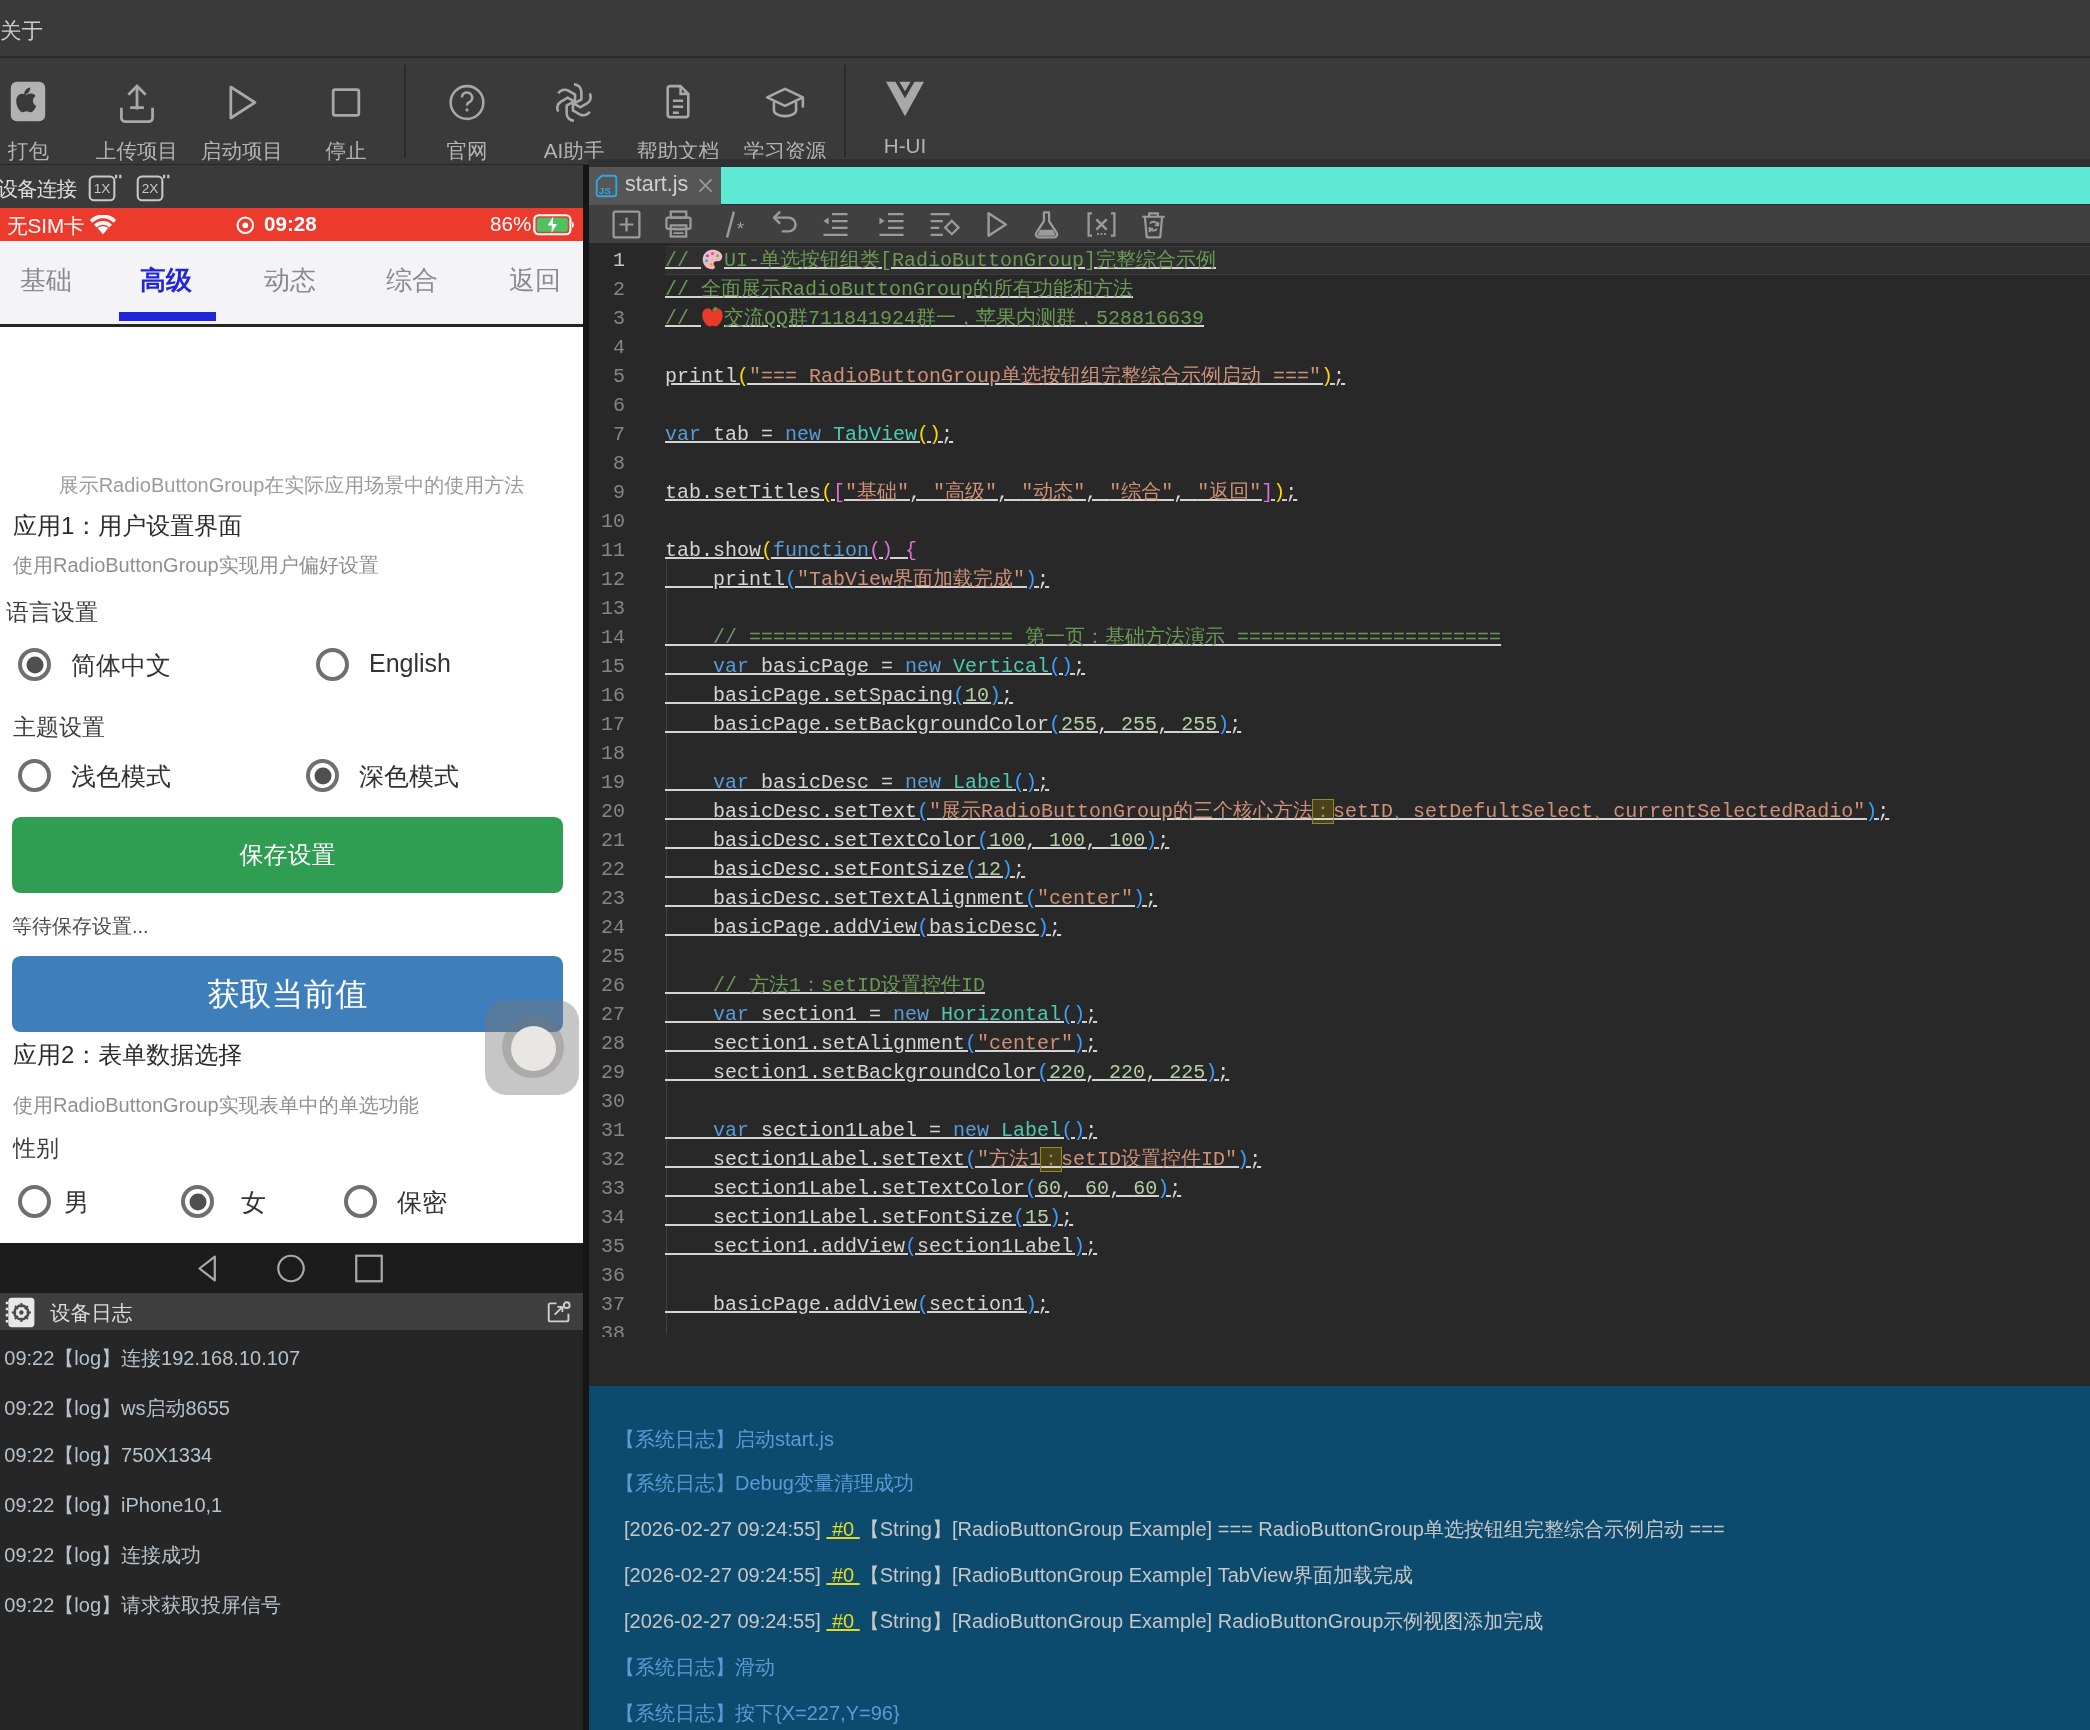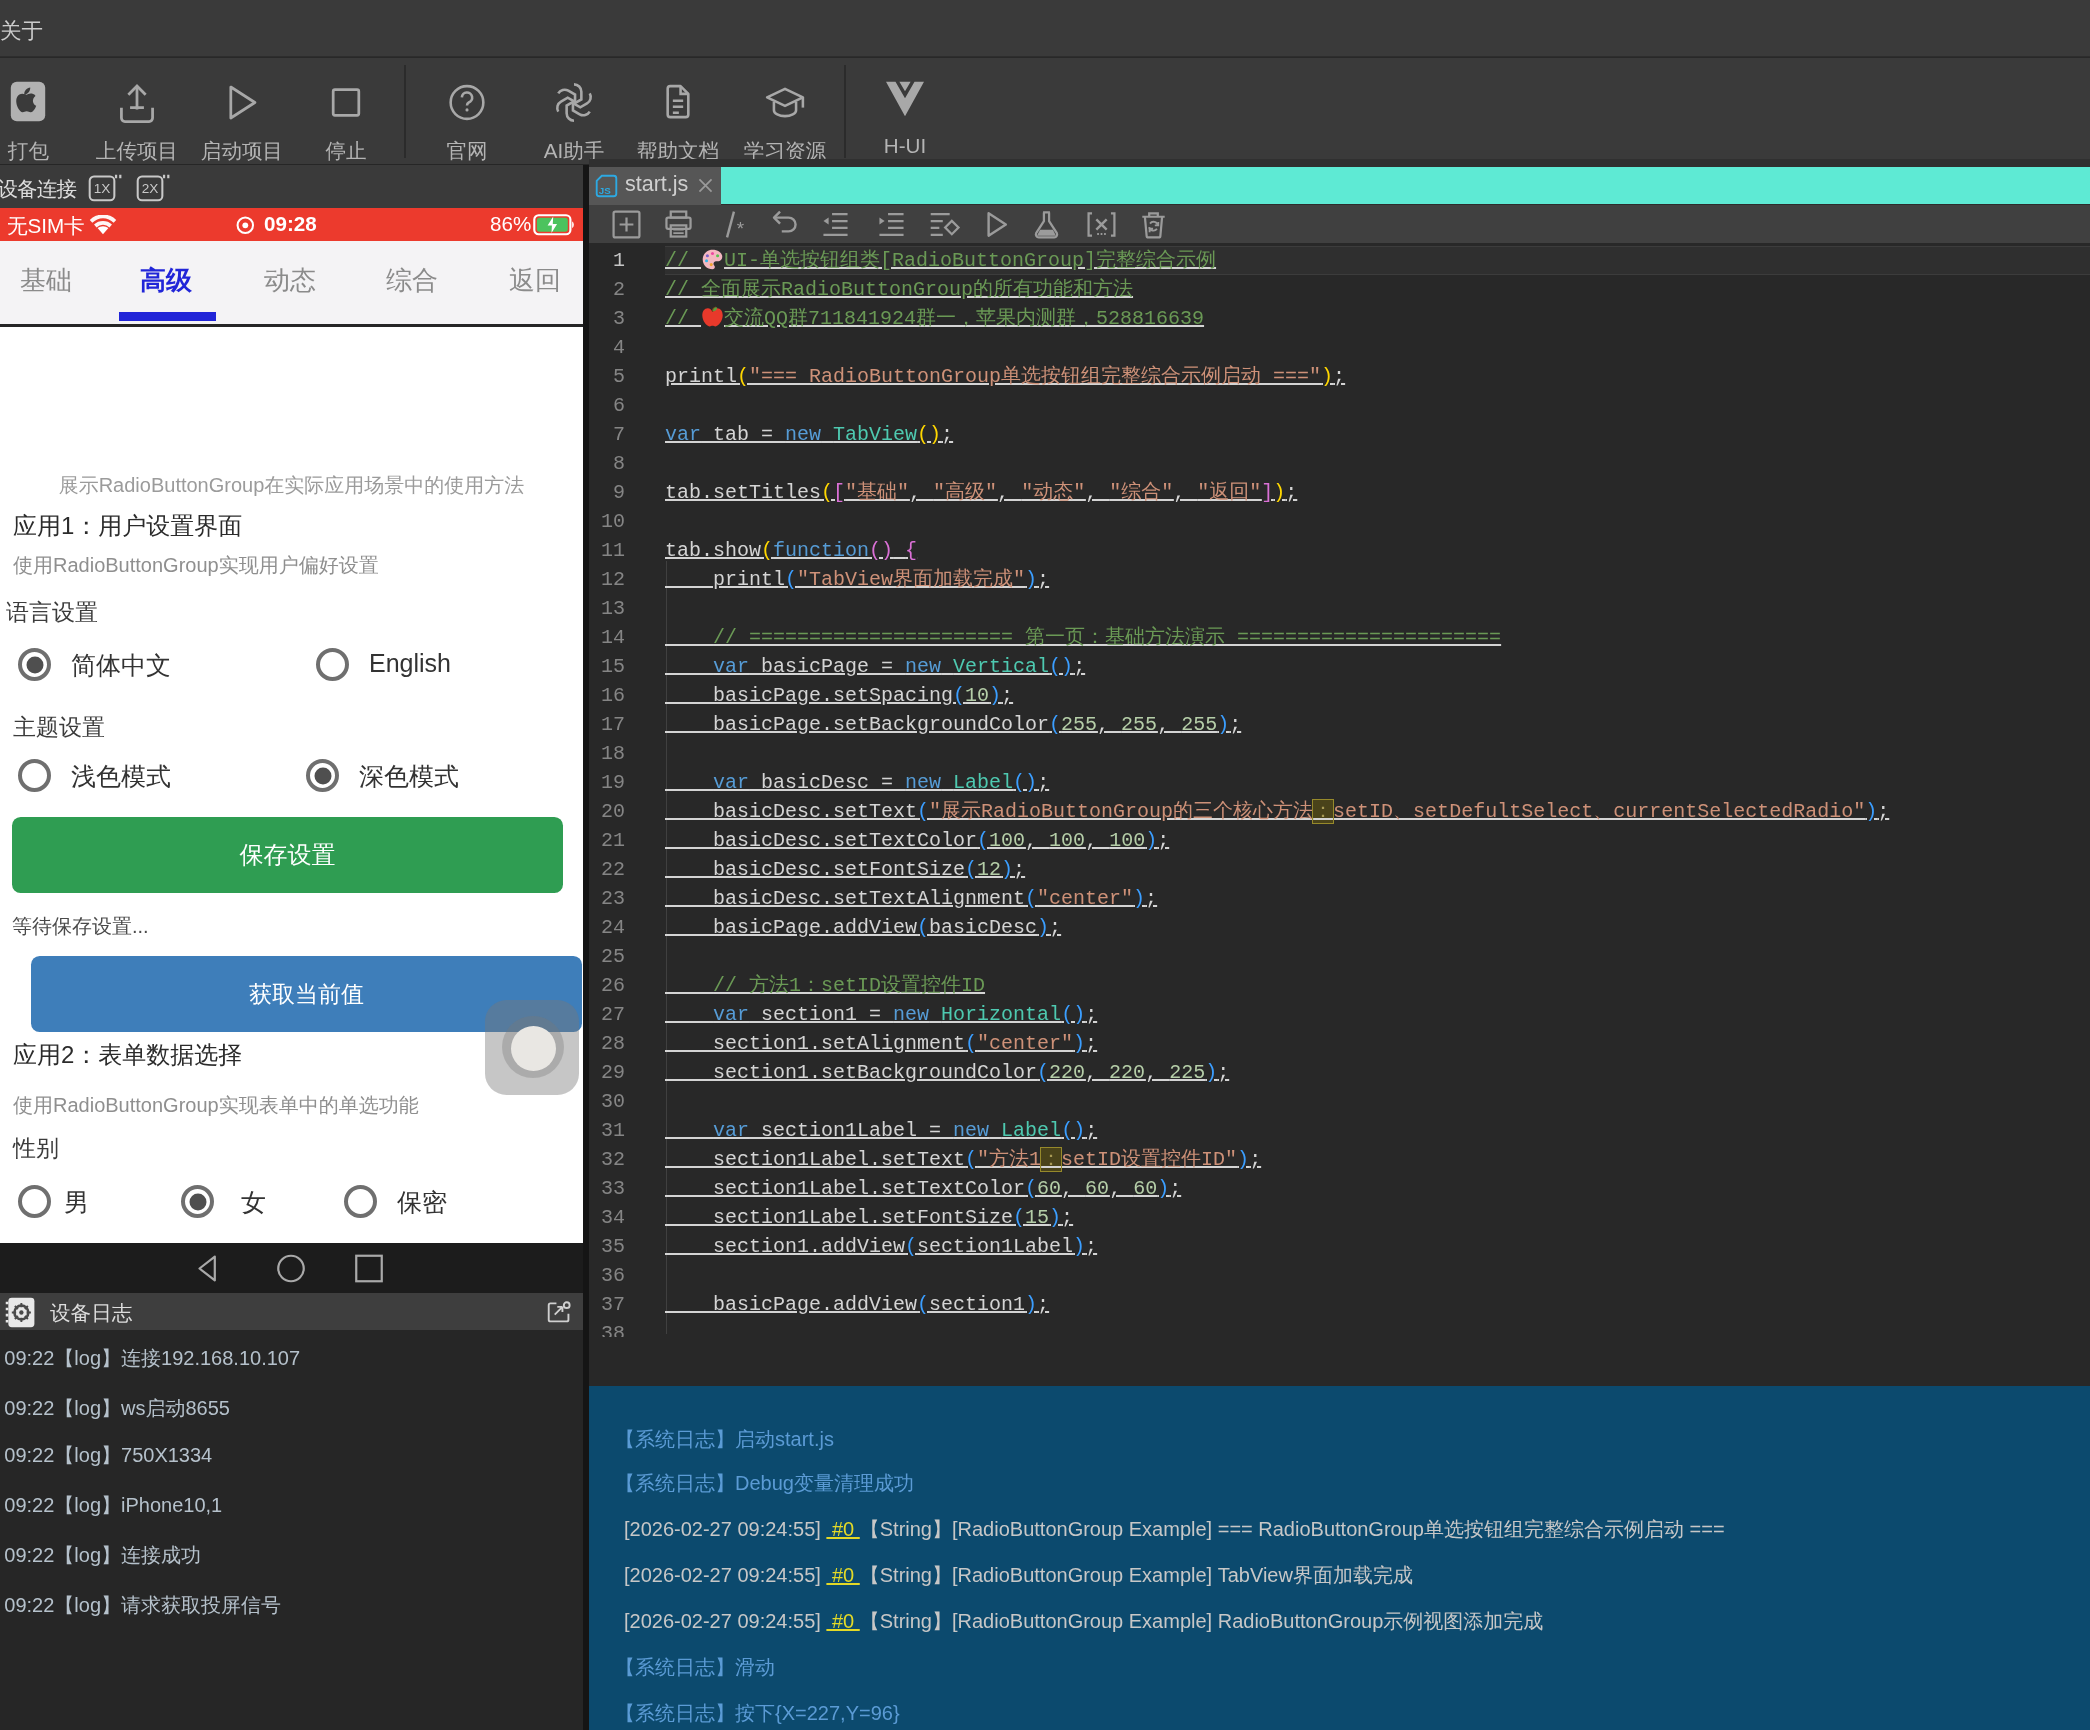--- a/index.html
+++ b/index.html
@@ -184,21 +184,21 @@
       <span class="rlabel" style="left:71px;top:322px;">简体中文</span>
     <div class="radio" style="left:316px;top:321px;"></div>
       <span class="rlabel" style="left:369px;top:322px;">English</span>
     <div style="position:absolute;left:13px;top:385px;color:#3c3c3c;font-size:23px;">主题设置</div>
     <div class="radio" style="left:18px;top:432px;"></div>
       <span class="rlabel" style="left:71px;top:433px;">浅色模式</span>
     <div class="radio sel" style="left:306px;top:432px;"></div>
       <span class="rlabel" style="left:359px;top:433px;">深色模式</span>
     <div style="position:absolute;left:12px;top:490px;width:551px;height:76px;background:#2f9d52;border-radius:8.6px;color:#ffffff;font-size:24px;text-align:center;line-height:76px;">保存设置</div>
     <div style="position:absolute;left:12px;top:586px;color:#4a4a4a;font-size:20px;">等待保存设置...</div>
-    <div style="position:absolute;left:12px;top:629px;width:551px;height:76px;background:#3e7eba;border-radius:8.6px;color:#ffffff;font-size:23px;text-align:center;line-height:76px;margin-left:19px;">获取当前值</div>
+    <div style="position:absolute;left:12px;top:629px;width:551px;height:76px;background:#3e7eba;border-radius:8.6px;color:#ffffff;font-size:32px;text-align:center;line-height:76px;">获取当前值</div>
     <div style="position:absolute;left:13px;top:712px;color:#2b2b2b;font-size:24px;">应用2：表单数据选择</div>
     <div style="position:absolute;left:13px;top:765px;color:#8f8f8f;font-size:20px;">使用RadioButtonGroup实现表单中的单选功能</div>
     <div style="position:absolute;left:13px;top:806px;color:#3c3c3c;font-size:23px;">性别</div>
     <div class="radio" style="left:18px;top:858px;"></div>
       <span class="rlabel" style="left:64px;top:859px;">男</span>
     <div class="radio sel" style="left:181px;top:858px;"></div>
       <span class="rlabel" style="left:241px;top:859px;">女</span>
     <div class="radio" style="left:344px;top:858px;"></div>
       <span class="rlabel" style="left:397px;top:859px;">保密</span>
     <div style="position:absolute;left:485px;top:673px;width:94px;height:95px;background:rgba(118,118,118,0.42);border-radius:21.5px;"></div>

